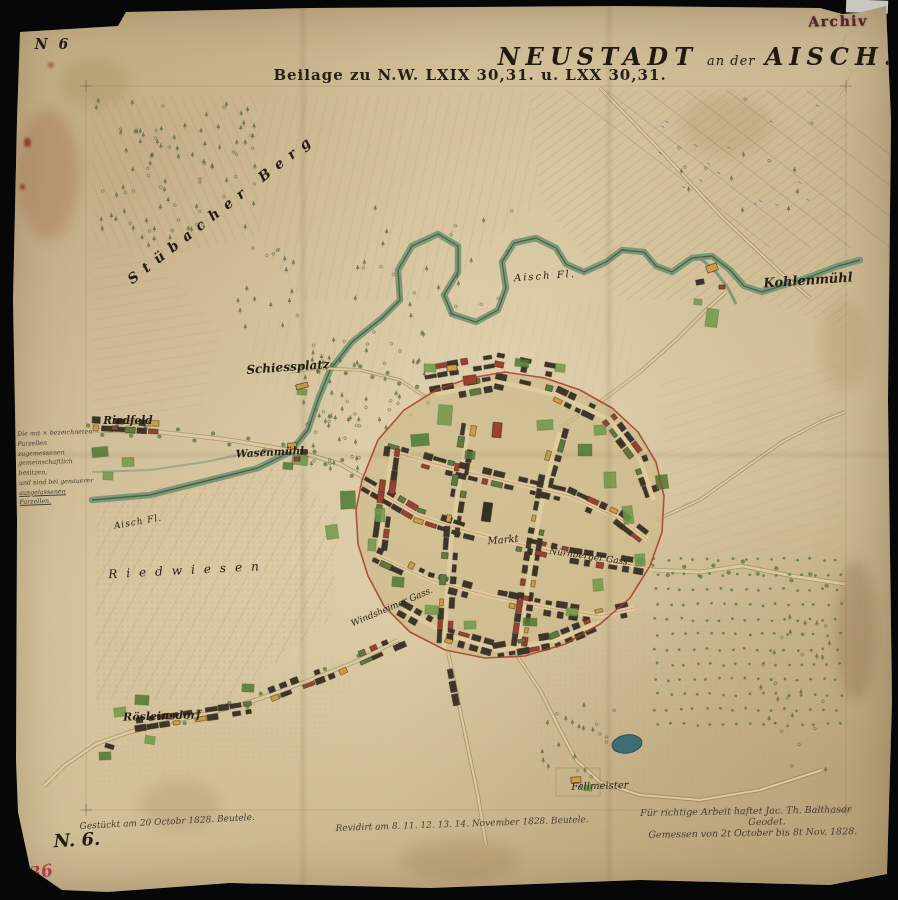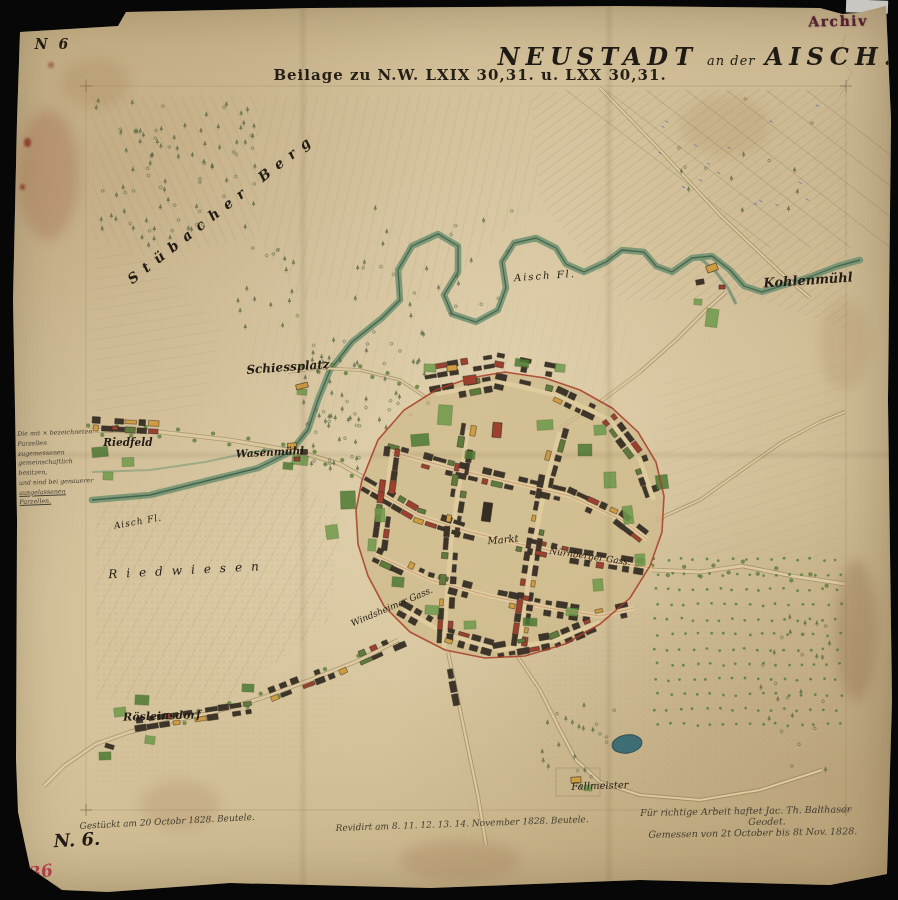--- a/index.html
+++ b/index.html
@@ -1189,21 +1189,21 @@
 
     <div class="stamp">Archiv</div>
     <div class="lbl" style="left:53px;top:44px;font-size:14px;font-weight:bold;letter-spacing:3px;transform:translate(-50%,-50%);">N 6</div>
     <div class="lbl" style="left:77px;top:840px;font-size:18px;font-weight:bold;transform:translate(-50%,-50%) rotate(-3deg);">N. 6.</div>
     <div class="lbl" style="left:41px;top:872px;font-size:17px;font-weight:bold;color:#b03345;transform:translate(-50%,-50%) rotate(-10deg);opacity:.9;">36</div>
 
     <div class="lbl" style="left:222px;top:208px;font-size:14px;font-weight:bold;letter-spacing:8px;transform:translate(-50%,-50%) rotate(-38deg);">Stübacher Berg</div>
     <div class="lbl" style="left:545px;top:276px;font-size:10px;letter-spacing:2px;transform:translate(-50%,-50%) rotate(-4deg);">Aisch Fl.</div>
     <div class="lbl" style="left:808px;top:280px;font-size:13px;font-weight:bold;transform:translate(-50%,-50%) rotate(-4deg);">Kohlenmühl</div>
     <div class="lbl" style="left:288px;top:367px;font-size:12px;font-weight:bold;transform:translate(-50%,-50%) rotate(-4deg);">Schiessplatz</div>
-    <div class="lbl" style="left:128px;top:420px;font-size:10.5px;font-weight:bold;transform:translate(-50%,-50%);margin-top:22px;">Riedfeld</div>
+    <div class="lbl" style="left:128px;top:420px;font-size:10.5px;font-weight:bold;transform:translate(-50%,-50%);">Riedfeld</div>
     <div class="lbl" style="left:270px;top:452px;font-size:10.5px;font-weight:bold;transform:translate(-50%,-50%) rotate(-3deg);">Wasenmühl</div>
     <div class="lbl" style="left:138px;top:522px;font-size:9px;letter-spacing:1px;transform:translate(-50%,-50%) rotate(-10deg);">Aisch Fl.</div>
     <div class="lbl" style="left:188px;top:570px;font-size:12px;letter-spacing:9px;transform:translate(-50%,-50%) rotate(-3deg);">Riedwiesen</div>
     <div class="lbl" style="left:503px;top:540px;font-size:10px;transform:translate(-50%,-50%) rotate(-5deg);">Markt</div>
     <div class="lbl" style="left:590px;top:557px;font-size:9px;transform:translate(-50%,-50%) rotate(8deg);">Nürnberger Gass.</div>
     <div class="lbl" style="left:392px;top:607px;font-size:9px;transform:translate(-50%,-50%) rotate(-23deg);">Windsheimer Gass.</div>
     <div class="lbl" style="left:162px;top:716px;font-size:11px;font-weight:bold;transform:translate(-50%,-50%) rotate(-2deg);">Rösleinsdorf</div>
     <div class="lbl" style="left:600px;top:786px;font-size:10px;transform:translate(-50%,-50%) rotate(-2deg);">Fallmeister</div>
 
     <div class="hand" style="left:17px;top:429px;width:76px;font-size:6.3px;transform:rotate(-2deg);">

